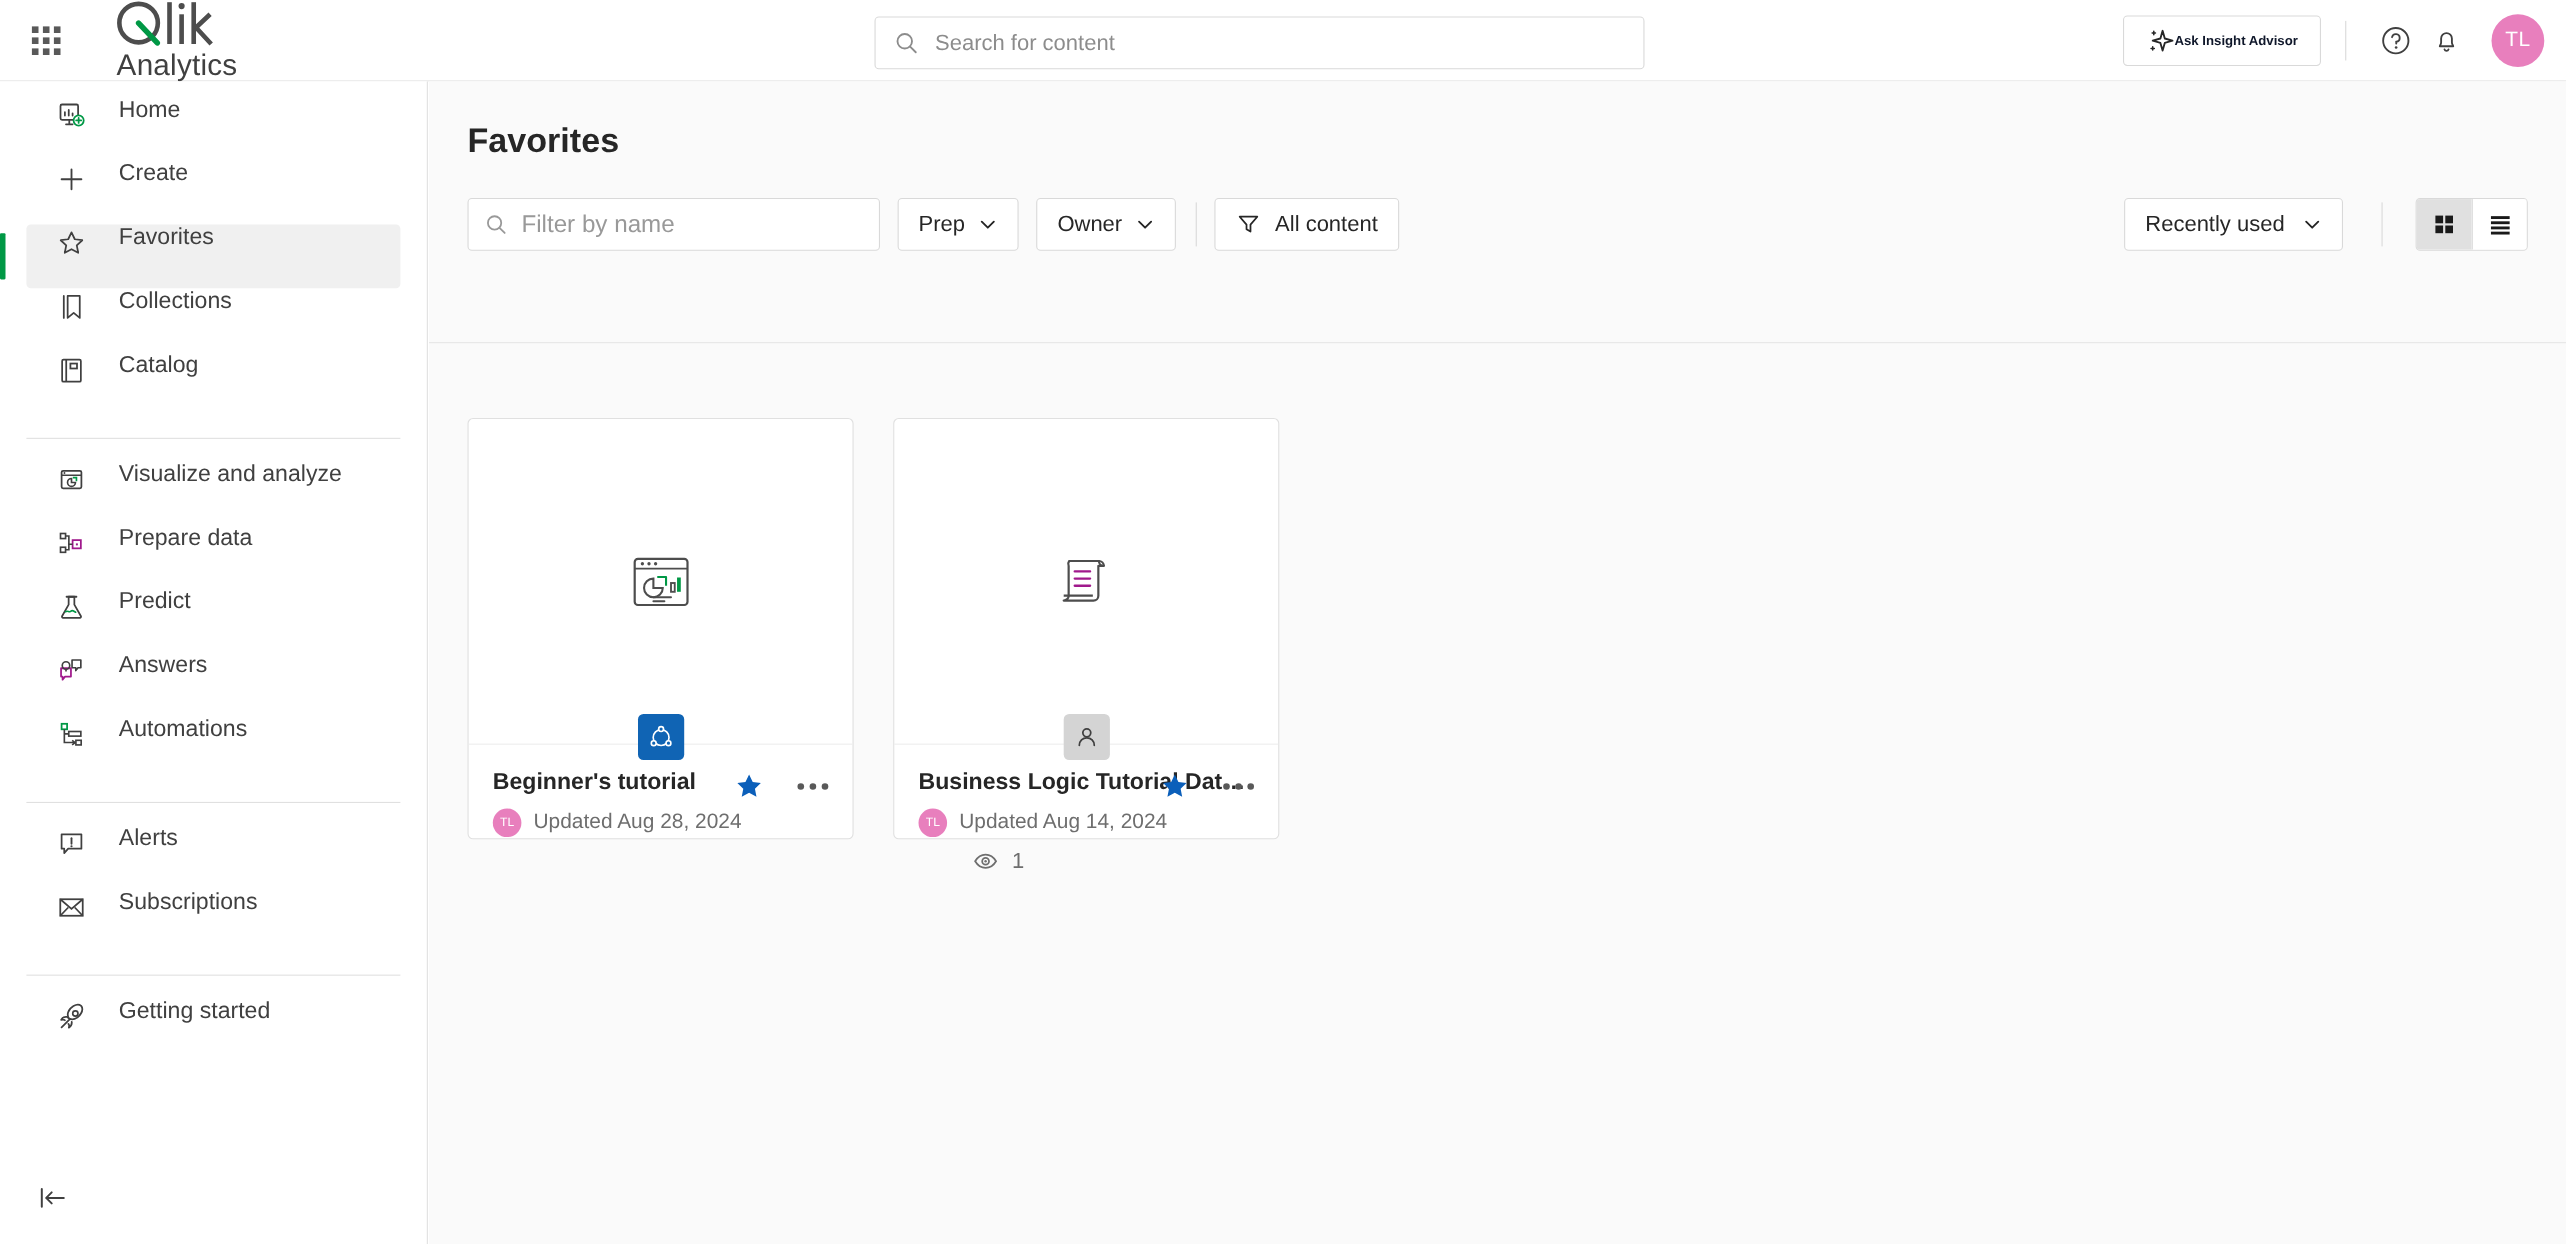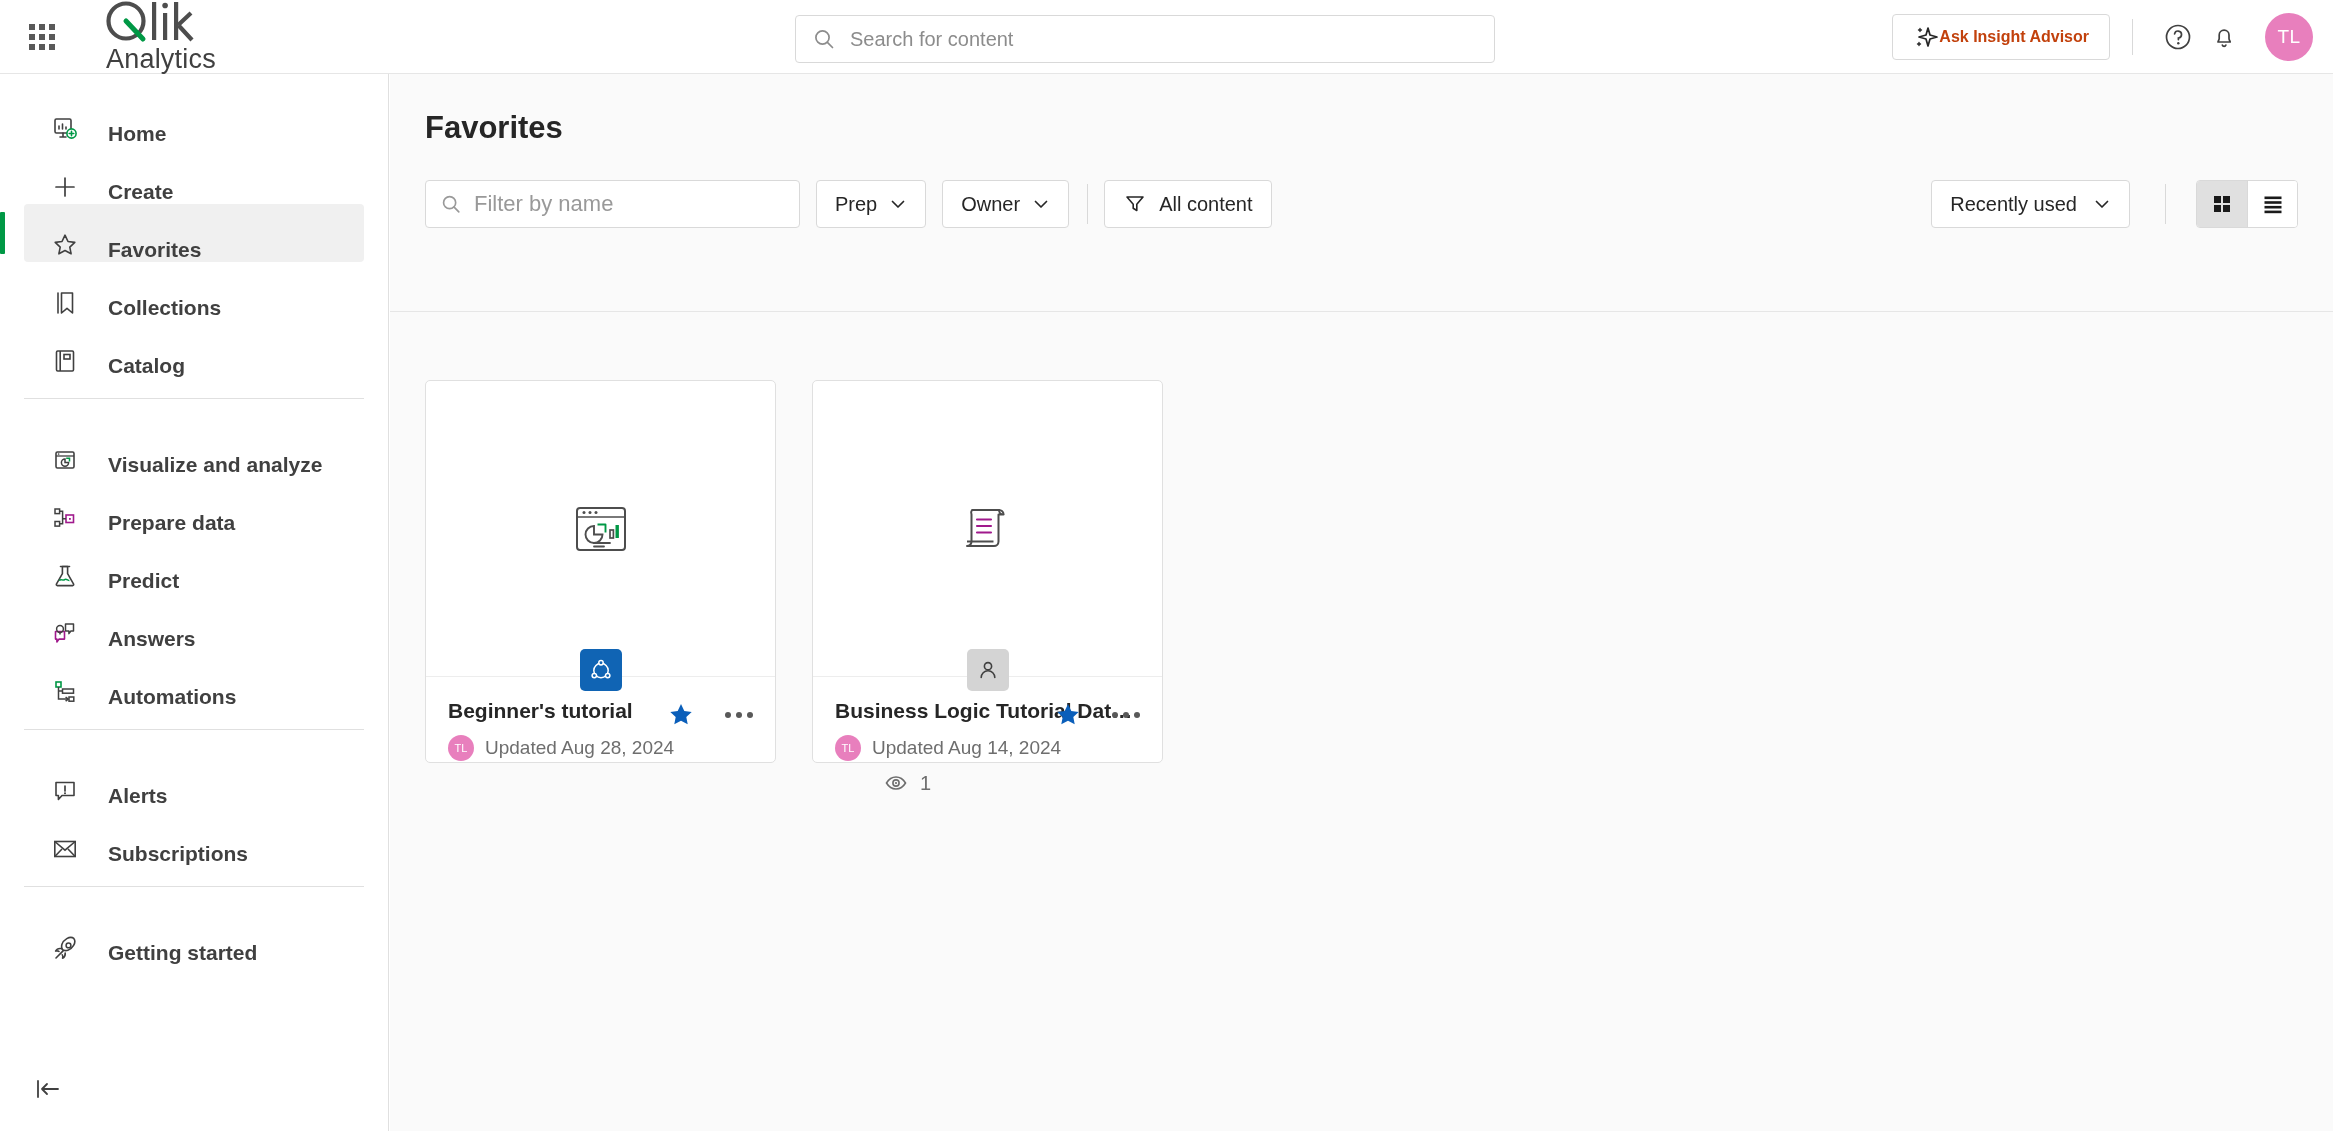--- a/index.html
+++ b/index.html
@@ -55,21 +55,21 @@
 
   .header-right {
     position: absolute; right: 20px; top: 0; height: 74px;
     display: flex; align-items: center; gap: 0px;
   }
   .insight-btn {
     display: flex; align-items: center; 
     height: 46px; padding: 0 20px;
     border: 1px solid #d9d9d9; border-radius: 4px;
     background: #fff; cursor: pointer;
-    font-size: 16px; color: #c2410c; font-weight: 600;
+    font-size: 12px; color: #0f172a; font-weight: 600;
     font-family: "Liberation Sans", sans-serif;
   }
   .hdr-divider {
     width: 1px; height: 36px; background: #d9d9d9; margin: 0 22px;
   }
   .icon-btn {
     width: 46px; height: 46px; border-radius: 50%;
     display: flex; align-items: center; justify-content: center;
     cursor: pointer; background: transparent; border: none;
   }
@@ -82,23 +82,23 @@
 
   
   .sidebar {
     position: absolute; top: 74px; left: 0;
     width: 389px; height: 1057px;
     background: #ffffff;
     border-right: 1px solid #e0e0e0;
   }
   .nav-item {
     position: relative;
-    height: 58px; display: flex; align-items: flex-end;
+    height: 58px; display: flex; align-items: flex-start;
     padding-left: 24px; margin: 0 24px 0 24px;
-    border-radius: 4px; cursor: pointer; font-weight: bold;
+    border-radius: 4px; cursor: pointer;
   }
   .nav-item .nav-icon {
     width: 34px; height: 34px; flex: 0 0 34px;
     display: flex; align-items: center; justify-content: center;
   }
   .nav-item .nav-label {
     margin-left: 26px; font-size: 21px; color: #404040;
   }
   .nav-item.active { background: #f0f0f0; }
   .nav-item.active::before {

